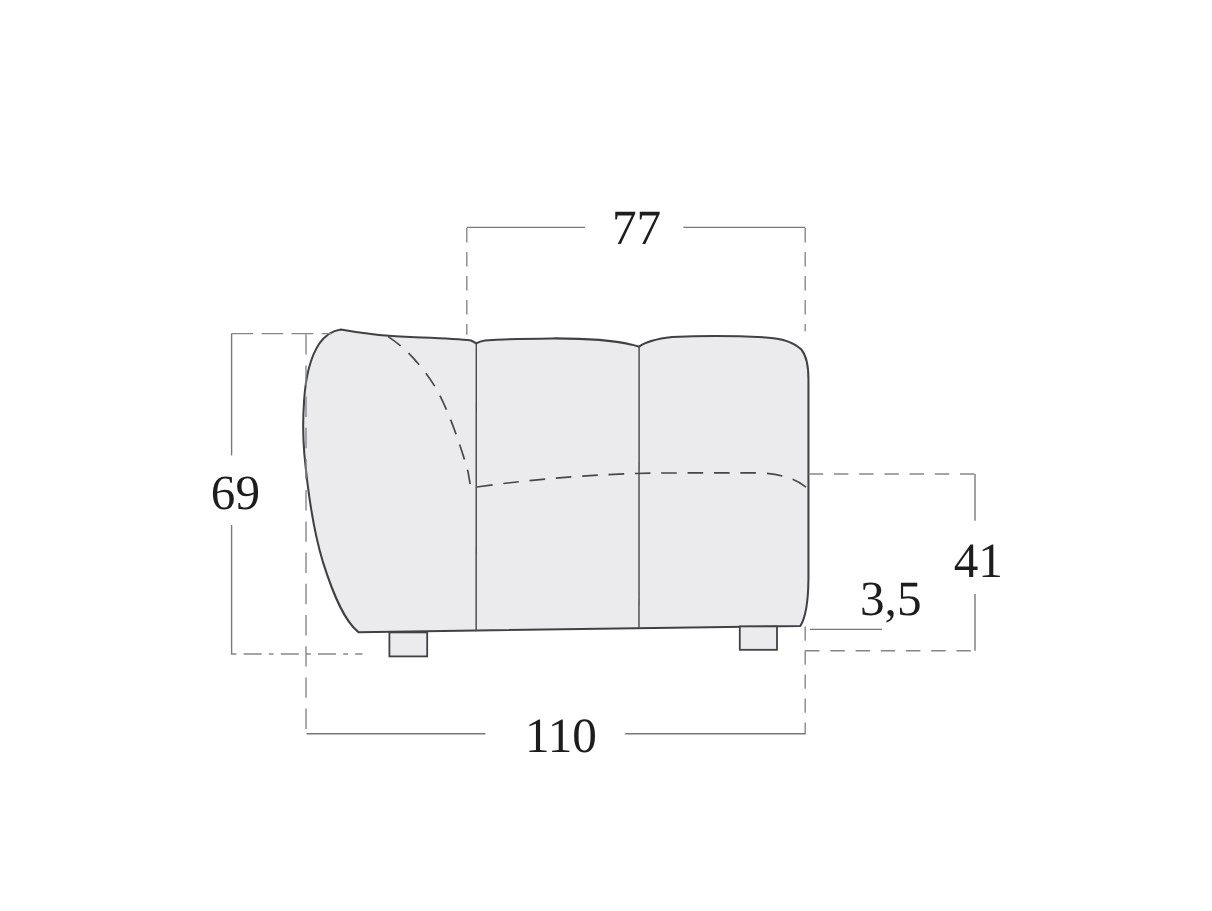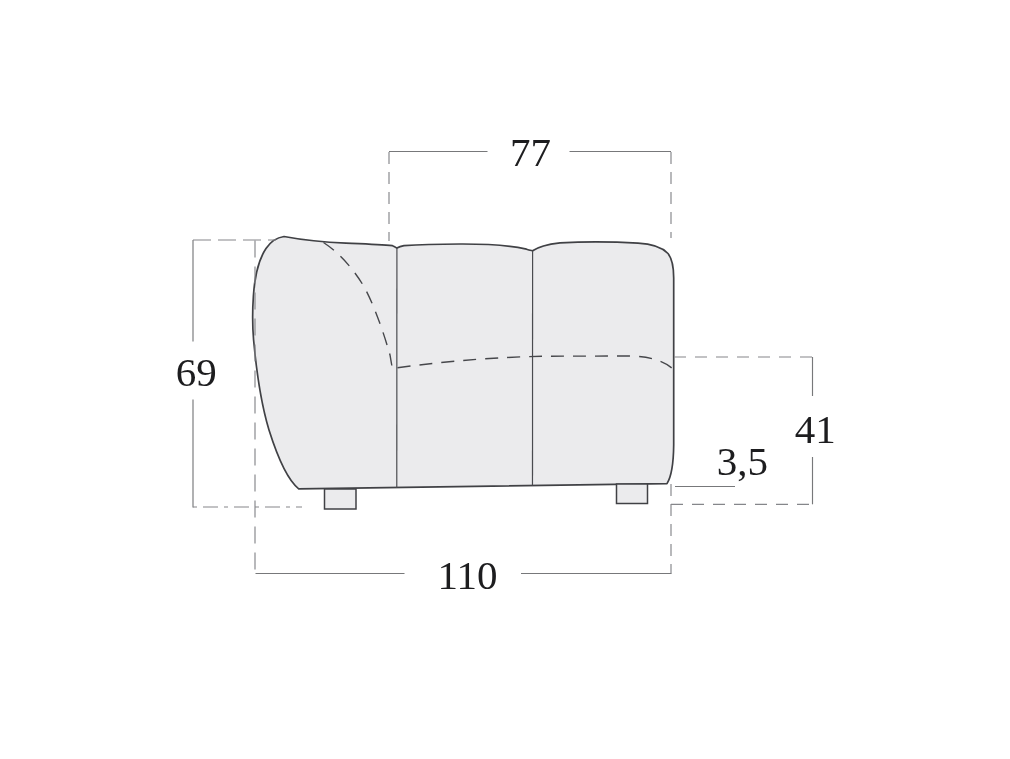--- a/index.html
+++ b/index.html
@@ -1,16 +1,16 @@
 <!DOCTYPE html>
 <html><head>
 <meta charset="utf-8">
 <style>
   html,body{margin:0;padding:0;background:#ffffff;}
-  #stage{position:relative;width:1010px;height:675px;background:#ffffff;overflow:hidden;}
+  #stage{position:relative;width:1010px;height:675px;background:#ffffff;overflow:hidden;margin-top:38px;}
   svg{display:block;}
   text{font-family:"Liberation Serif", serif;fill:#1d1d1f;}
 </style>
 </head>
 <body>
 <div id="stage">
 <svg width="1010" height="759" viewBox="0 0 1010 759">
 
   <path d="M 284,236.5
            C 300,239.5 322,242.2 346,243.1

